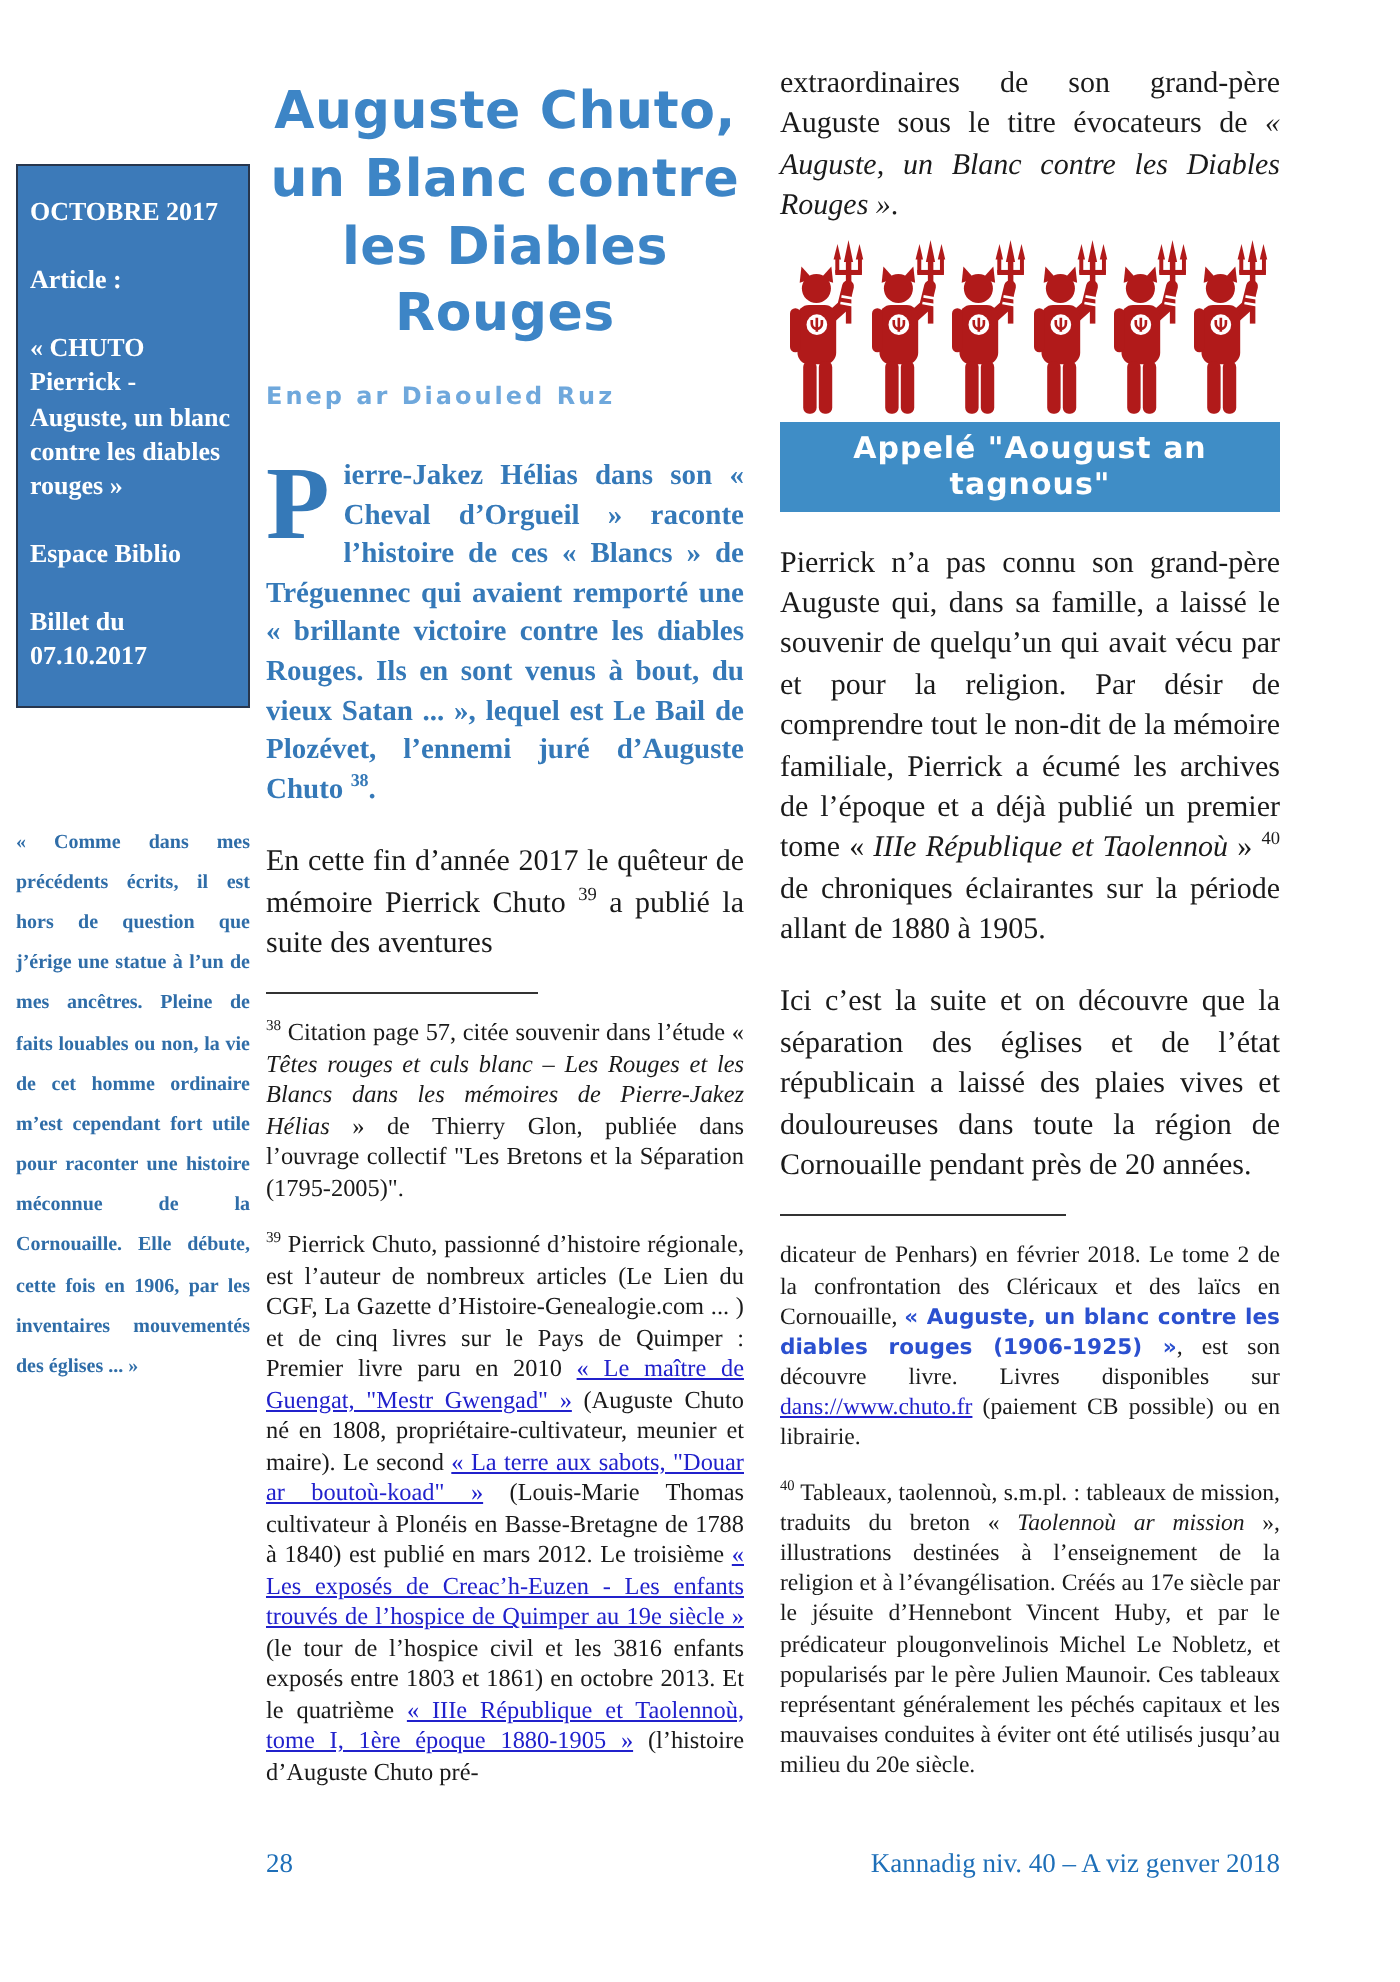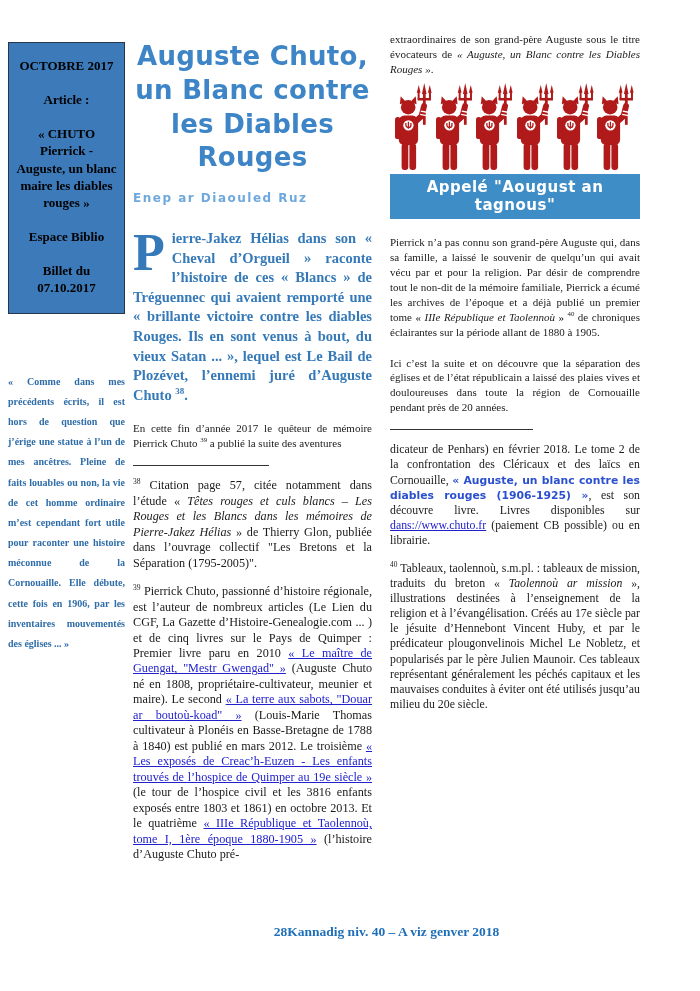--- a/index.html
+++ b/index.html
@@ -4,22 +4,22 @@
 <style>
   html, body { margin: 0; padding: 0; background: #ffffff; }
   .page {
     position: relative; width: 700px; height: 991px; background: #fff;
     font-family: "Liberation Serif", serif; color: #1a1a1a; overflow: hidden;
   }
   
   .sidebar { position: absolute; left: 8px; top: 42px; width: 117px; }
   .sidebox {
     background: var(--sidebar-box-bg, #3c7ab9); border: 1px solid #27364d;
-    color: #000000; font-weight: bold; font-size: 13px; line-height: 1.32;
-    text-align: center; padding: 14px 6px 16px 6px;
+    color: #ffffff; font-weight: bold; font-size: 13px; line-height: 1.32;
+    padding: 14px 6px 16px 6px; margin-top: 40px;
   }
   .sb-item + .sb-item { margin-top: 17px; }
   .sidequote {
     color: var(--quote-blue, #2f6da8); font-weight: bold; font-size: 10px;
     line-height: 2.02; text-align: justify; margin-top: 58px;
     hyphens: auto; -webkit-hyphens: auto;
   }
   
   .midcol { position: absolute; left: 133px; top: 40px; width: 239px; }
   .title {
@@ -30,21 +30,21 @@
   .subtitle {
     color: var(--subtitle-blue, #6fa8dc); font-family: "DejaVu Sans", sans-serif;
     font-weight: bold; font-size: 12px; text-align: left; margin-top: 16px;
     letter-spacing: 1.5px;
   }
   .lead {
     color: var(--lead-blue, #3579b8); font-weight: bold; font-size: 14.5px;
     line-height: 1.35; text-align: justify; margin: 24px 0 0 0; hyphens: auto;
   }
   .dropcap { float: left; font-size: 52px; line-height: 40px; padding: 4px 7px 0 0; }
-  .bodytext { font-size: 11px; line-height: 1.36; text-align: justify; margin: 16px 0 0 0; hyphens: auto; font-family: Liberation Serif, serif; }
+  .bodytext { font-size: 15px; line-height: 1.36; text-align: justify; margin: 16px 0 0 0; hyphens: auto; font-family: Liberation Serif, serif; }
   .fnsep { border: 0; border-top: 1.2px solid #333; width: 57%; margin: 14px auto 12px 0; }
   .fn { font-size: 12.2px; line-height: 1.27; text-align: justify; margin: 0 0 13px 0; hyphens: auto; }
   sup.ref { font-size: .62em; line-height: 0; }
   a.fnlink { color: var(--link-blue, #2121cc); text-decoration: underline; }
   
   .rightcol { position: absolute; left: 390px; top: 32px; width: 250px; }
   .rightcol .bodytext:first-child { margin-top: 0; }
   .devils { display: flex; justify-content: center; align-items: flex-end; gap: 3px; margin: 6px 0 0 0; }
   .devil { height: 88px; width: auto; color: var(--devil-red, #b11a1a); display: block; }
   .banner {
@@ -53,22 +53,22 @@
     text-align: center; padding: 4px 0 5px 0; margin-top: 3px; letter-spacing: .5px;
   }
   .rfn { font-size: 11.8px; line-height: 1.28; }
   .hl {
     color: var(--highlight-blue, #2b50cf); font-family: "DejaVu Sans", sans-serif;
     font-weight: bold; font-size: 10.8px;
   }
   
   .pagefoot {
     position: absolute; left: 133px; top: 924px; width: 507px;
-    display: flex; justify-content: center; align-items: baseline;
-    color: var(--footer-blue, #1e6fb8); font-weight: bold; font-size: 13.5px;
+    display: flex; justify-content: space-between; align-items: baseline;
+    color: var(--footer-blue, #1e6fb8); font-weight: normal; font-size: 13.5px;
   }
   .defs-hidden { position: absolute; width: 0; height: 0; overflow: hidden; }
 </style>
 </head>
 <body>
 
 <svg class="defs-hidden" aria-hidden="true">
   <defs>
     <g id="devil-shape">
       <path fill="currentColor" d="M26.6 0 L24.5 10 L28.7 10 Z"></path>
@@ -93,34 +93,34 @@
     </g>
   </defs>
 </svg>
 
 <div class="page">
 
   <aside class="sidebar">
     <div class="sidebox">
       <div class="sb-item">OCTOBRE 2017</div>
       <div class="sb-item">Article :</div>
-      <div class="sb-item">« CHUTO Pierrick - Auguste, un blanc maire les diables rouges »</div>
+      <div class="sb-item">« CHUTO Pierrick - Auguste, un blanc contre les diables rouges »</div>
       <div class="sb-item">Espace Biblio</div>
       <div class="sb-item">Billet du 07.10.2017</div>
     </div>
     <div class="sidequote">« Comme dans mes précédents écrits, il est hors de question que j’érige une statue à l’un de mes ancêtres. Pleine de faits louables ou non, la vie de cet homme ordinaire m’est cependant fort utile pour raconter une histoire méconnue de la Cornouaille. Elle débute, cette fois en 1906, par les inventaires mouvementés des églises ... »</div>
   </aside>
 
   <section class="midcol">
     <h1 class="title">Auguste Chuto, un Blanc contre les Diables Rouges</h1>
     <div class="subtitle">Enep ar Diaouled Ruz</div>
     <p class="lead"><span class="dropcap">P</span><span>ierre-Jakez Hélias dans son « Cheval d’Orgueil » raconte l’histoire de ces « Blancs » de Tréguennec qui avaient remporté une « brillante victoire contre les diables Rouges. Ils en sont venus à bout, du vieux Satan ... », lequel est Le Bail de Plozévet, l’ennemi juré d’Auguste Chuto </span><sup class="ref">38</sup><span>.</span></p>
     <p class="bodytext"><span>En cette fin d’année 2017 le quêteur de mémoire Pierrick Chuto </span><sup class="ref">39</sup><span> a publié la suite des aventures</span></p>
     <hr class="fnsep">
-    <p class="fn"><sup class="ref">38</sup><span> Citation page 57, citée notamment dans l’étude « </span><i>Têtes rouges et culs blancs – Les Rouges et les Blancs dans les mémoires de Pierre-Jakez Hélias</i><span> » de Thierry Glon, publiée dans l’ouvrage collectif "Les Bretons et la Séparation (1795-2005)".</span></p>
+    <p class="fn"><sup class="ref">38</sup><span> Citation page 57, citée souvenir dans l’étude « </span><i>Têtes rouges et culs blanc – Les Rouges et les Blancs dans les mémoires de Pierre-Jakez Hélias</i><span> » de Thierry Glon, publiée dans l’ouvrage collectif "Les Bretons et la Séparation (1795-2005)".</span></p>
     <p class="fn"><sup class="ref">39</sup><span> Pierrick Chuto, passionné d’histoire régionale, est l’auteur de nombreux articles (Le Lien du CGF, La Gazette d’Histoire-Genealogie.com ... ) et de cinq livres sur le Pays de Quimper : Premier livre paru en 2010 </span><a href="#" class="fnlink">« Le maître de Guengat, "Mestr Gwengad" »</a><span> (Auguste Chuto né en 1808, propriétaire-cultivateur, meunier et maire). Le second </span><a href="#" class="fnlink">« La terre aux sabots, "Douar ar boutoù-koad" »</a><span> (Louis-Marie Thomas cultivateur à Plonéis en Basse-Bretagne de 1788 à 1840) est publié en mars 2012. Le troisième </span><a href="#" class="fnlink">« Les exposés de Creac’h-Euzen - Les enfants trouvés de l’hospice de Quimper au 19e siècle »</a><span> (le tour de l’hospice civil et les 3816 enfants exposés entre 1803 et 1861) en octobre 2013. Et le quatrième </span><a href="#" class="fnlink">« IIIe République et Taolennoù, tome I, 1ère époque 1880-1905 »</a><span> (l’histoire d’Auguste Chuto pré-</span></p>
   </section>
 
   <section class="rightcol">
     <p class="bodytext"><span>extraordinaires de son grand-père Auguste sous le titre évocateurs de </span><i>« Auguste, un Blanc contre les Diables Rouges »</i><span>.</span></p>
     <div class="devils">
         <svg class="devil" viewBox="0 0 34 80">
           <use href="#devil-shape"></use>
         </svg>
         <svg class="devil" viewBox="0 0 34 80">

